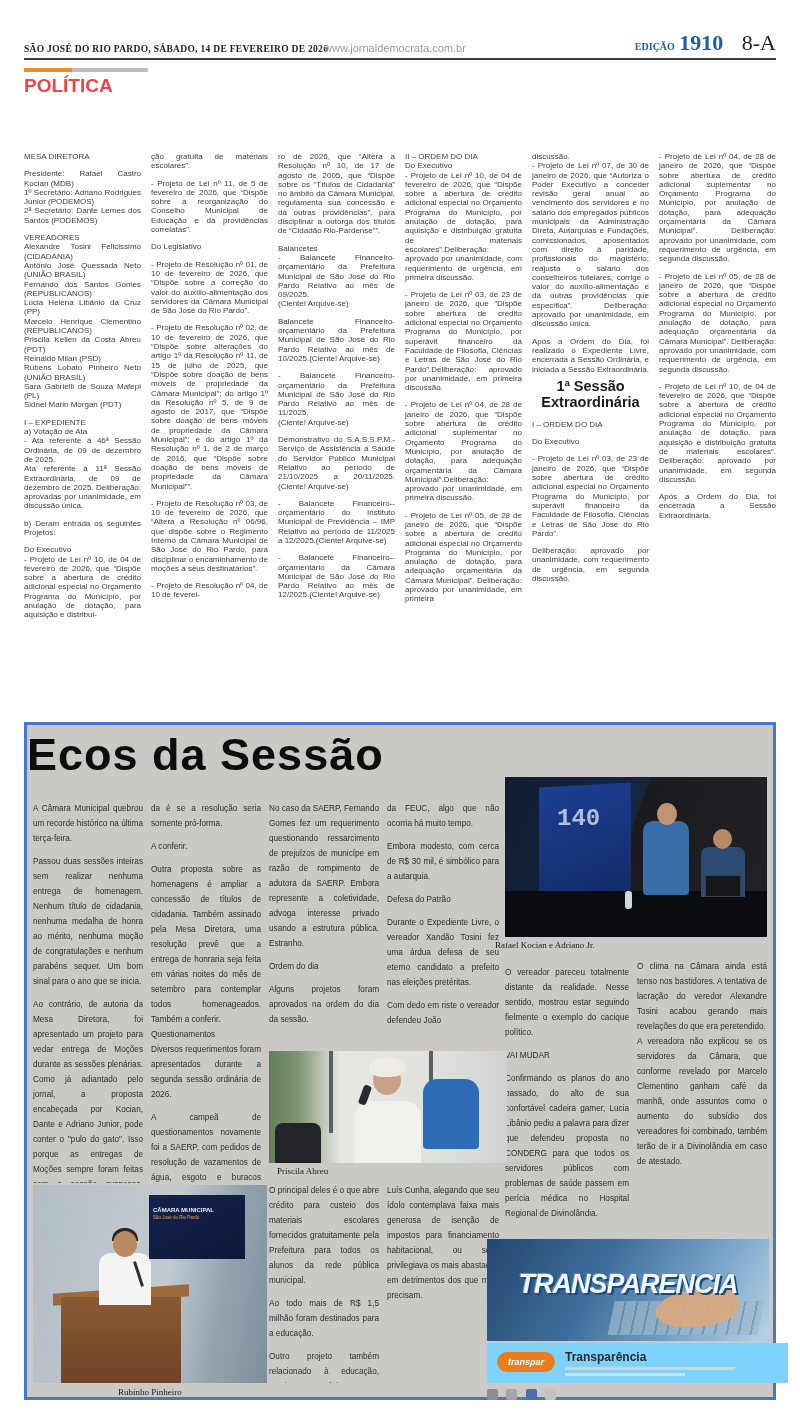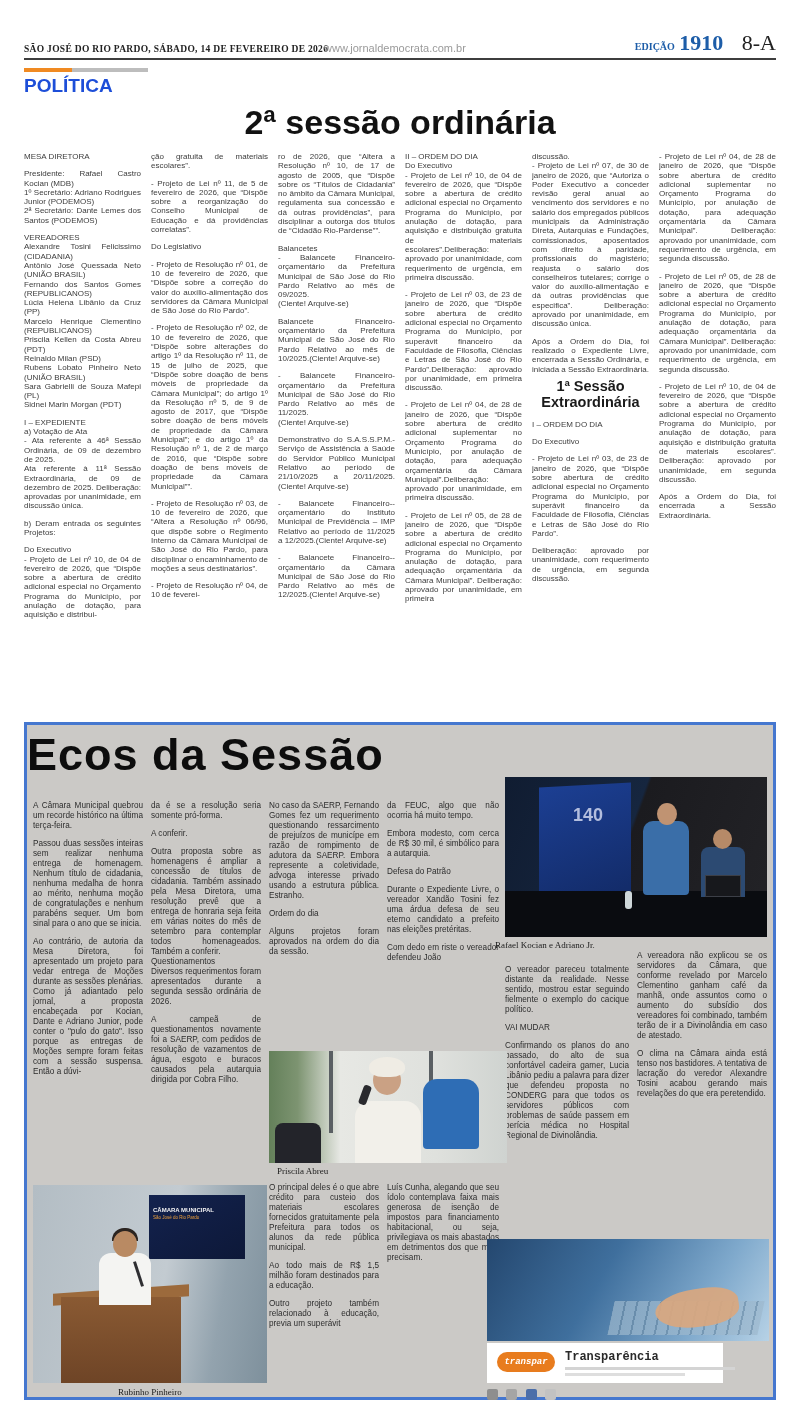--- a/index.html
+++ b/index.html
@@ -12,48 +12,48 @@
        font-weight:bold;font-size:9.5px;letter-spacing:.3px;color:#222;}
   .site{position:absolute;left:300px;bottom:4px;font-size:11px;color:#9a9a9a;}
   .edblock{position:absolute;right:0;bottom:2px;white-space:nowrap;}
   .edlabel{font-family:"Liberation Serif",serif;font-weight:bold;font-size:10px;color:#1d5da8;}
   .ednum{font-family:"Liberation Serif",serif;font-weight:bold;font-size:22px;color:#1d5da8;}
   .pageno{font-family:"Liberation Serif",serif;font-size:22px;color:#222;margin-left:14px;}
   
   #secbars{position:absolute;left:24px;top:68px;height:4px;width:124px;}
   #secbars .ob{position:absolute;left:0;top:0;width:48px;height:4px;background:#f08a22;}
   #secbars .gb{position:absolute;left:48px;top:0;width:76px;height:4px;background:#bdbdbd;}
-  #seclabel{position:absolute;left:24px;top:75px;font-size:19px;font-weight:bold;color:#1d4ed8;}
+  #seclabel{position:absolute;left:24px;top:75px;font-size:19px;font-weight:bold;color:#ef4444;}
   
   #headline{position:absolute;left:0;top:103px;width:800px;text-align:center;
        font-size:34px;font-weight:bold;color:#121212;}
   #maincols{position:absolute;left:24px;top:152px;width:752px;height:564px;
        display:flex;gap:10px;overflow:hidden;}
   .col{width:117px;overflow:hidden;}
   .p{margin:0;font-size:8px;line-height:9.3px;text-align:justify;}
   .gap{margin-top:8px;}
   .bold{font-weight:normal;}
   .h2{font-size:14.5px;line-height:16px;font-weight:bold;text-align:center;
       color:#1a1a1a;margin-top:4px;margin-bottom:10px;}
   
   #ecos{position:absolute;left:24px;top:722px;width:746px;height:672px;
       background:#cbc9c6;border:3px solid #4577cf;}
   #ecosHead{position:absolute;left:0;top:4px;width:746px;text-align:left;
       font-size:45px;font-weight:800;color:#0d0d0d;letter-spacing:1px;}
   .ecol{position:absolute;overflow:hidden;color:#2d2d2d;}
-  .ecol .p{font-size:8.2px;line-height:10px;}
+  .ecol .p{font-size:8.2px;line-height:15px;}
   .cap{position:absolute;font-family:"Liberation Serif",serif;font-size:9px;color:#1b1b1b;}
   
   .ph{position:absolute;overflow:hidden;}
   #phKocian{left:478px;top:52px;width:262px;height:160px;
       background:linear-gradient(110deg,#101c31 0%,#16263f 45%,#1b1b1f 46%,#232327 100%);}
   #phKocian .banner{position:absolute;left:34px;top:8px;width:92px;height:118px;
       background:linear-gradient(160deg,#1c3f93,#122a66);transform:skewY(-3deg);}
-  #phKocian .b140{position:absolute;left:68px;top:28px;color:#cfd6ee;font-size:18px;
-      font-weight:bold;opacity:.85;}
+  #phKocian .b140{position:absolute;left:52px;top:28px;color:#cfd6ee;font-size:24px;
+      font-weight:bold;opacity:.85;font-family:Liberation Mono, monospace;}
   #phKocian .desk{position:absolute;left:0;bottom:0;width:262px;height:46px;background:#0a0c10;}
   #phKocian .man1{position:absolute;left:138px;top:44px;width:46px;height:74px;
       background:#3a6ea8;border-radius:10px 10px 4px 4px;}
   #phKocian .head1{position:absolute;left:152px;top:26px;width:20px;height:22px;
       background:#c09372;border-radius:50%;}
   #phKocian .man2{position:absolute;left:196px;top:70px;width:44px;height:50px;
       background:#2c4a72;border-radius:8px 8px 0 0;}
   #phKocian .head2{position:absolute;left:208px;top:52px;width:19px;height:20px;
       background:#b68a68;border-radius:50%;}
   #phKocian .laptop{position:absolute;left:200px;bottom:40px;width:34px;height:20px;
@@ -98,21 +98,21 @@
   #phTransp{left:460px;top:514px;width:282px;height:102px;
       background:linear-gradient(120deg,#24476f 0%,#3f6f9d 40%,#7fa9cc 75%,#b7d2e6 100%);}
   #phTransp .keys{position:absolute;right:8px;bottom:6px;width:150px;height:34px;
       background:repeating-linear-gradient(90deg,#9db8cd 0 10px,#6f8fa9 10px 12px);opacity:.7;
       transform:skewX(-12deg);}
   #phTransp .hand{position:absolute;right:30px;bottom:14px;width:84px;height:38px;
       background:#d9a77f;border-radius:50% 40% 40% 50%;transform:rotate(-8deg);opacity:.92;}
   #phTransp .ttl{position:absolute;left:0;top:30px;width:282px;text-align:center;
       font-size:27px;font-weight:800;font-style:italic;color:#f2f7fc;letter-spacing:-1px;
       text-shadow:2px 2px 0 #1d4977,-1px -1px 0 #5e93c0;}
-  #strip{position:absolute;left:460px;top:618px;width:236px;height:40px;background:#ffffff;font-family:Liberation Mono, monospace;}
+  #strip{position:absolute;left:460px;top:618px;width:301px;height:40px;background:#7dd3fc;}
   #strip .logo{position:absolute;left:10px;top:9px;width:58px;height:20px;background:#e87c1e;
       border-radius:10px;color:#fff;font-size:9px;font-weight:bold;font-style:italic;
       text-align:center;line-height:20px;}
   #strip .stitle{position:absolute;left:78px;top:7px;font-size:12px;font-weight:bold;color:#2a2a2a;text-align:center;}
   #strip .sline1{position:absolute;left:78px;top:24px;width:170px;height:3px;background:#d4d4d4;}
   #strip .sline2{position:absolute;left:78px;top:30px;width:120px;height:3px;background:#dedede;}
   #icons{position:absolute;left:460px;top:661px;width:282px;height:12px;}
   #icons .ic{display:inline-block;width:11px;height:11px;margin-right:4px;border-radius:2px;}
   .ic1{background:#8e8e8e;} .ic2{background:#a5a5a5;} .ic3{background:#4b6ea9;} .ic4{background:#c2c2c2;}
 </style>
@@ -130,21 +130,20 @@
       <span class="pageno">8-A</span>
     </span>
   </div>
 
   <div id="secbars">
     <div class="ob"></div>
     <div class="gb"></div>
   </div>
   <div id="seclabel">POLÍTICA</div>
 
-  <div id="headline">2ª sessão ordinária</div>
   <div id="maincols">
     <div class="col">
         <p class="p">MESA DIRETORA</p>
         <p class="p gap">Presidente: Rafael Castro Kocian (MDB)</p>
         <p class="p">1º Secretário: Adriano Rodrigues Junior (PODEMOS)</p>
         <p class="p">2ª Secretário: Dante Lemes dos Santos (PODEMOS)</p>
         <p class="p gap">VEREADORES</p>
         <p class="p">Alexandre Tosini Felicissimo (CIDADANIA)</p>
         <p class="p">Antônio José Quessada Neto (UNIÃO BRASIL)</p>
         <p class="p">Fernando dos Santos Gomes (REPUBLICANOS)</p>
@@ -251,22 +250,22 @@
       <div class="bottle"></div>
     </div>
     <div class="cap" style="left:468px;top:215px;">Rafael Kocian e Adriano Jr.</div>
 
     <div class="ecol" style="left:478px;top:240px;width:124px;height:270px;">
         <p class="p">O vereador pareceu totalmente distante da realidade. Nesse sentido, mostrou estar seguindo fielmente o exemplo do cacique político.</p>
         <p class="p gap bold">VAI MUDAR</p>
         <p class="p gap">Confirmando os planos do ano passado, do alto de sua confortável cadeira gamer, Lucia Libânio pediu a palavra para dizer que defendeu proposta no CONDERG para que todos os servidores públicos com problemas de saúde passem em perícia médica no Hospital Regional de Divinolândia.</p>
       </div>
     <div class="ecol" style="left:610px;top:226px;width:130px;height:284px;">
+        <p class="p gap">O clima na Câmara ainda está tenso nos bastidores. A tentativa de lacração do veredor Alexandre Tosini acabou gerando mais revelações do que era peretendido.</p>
         <p class="p">A vereadora não explicou se os servidores da Câmara, que conforme revelado por Marcelo Clementino ganham café da manhã, onde assuntos como o aumento do subsídio dos vereadores foi combinado, também terão de ir a Divinolândia em caso de atestado.</p>
-        <p class="p gap">O clima na Câmara ainda está tenso nos bastidores. A tentativa de lacração do veredor Alexandre Tosini acabou gerando mais revelações do que era peretendido.</p>
       </div>
 
     <div class="ph" id="phPriscila">
       <div class="frame" style="left:60px;"></div>
       <div class="frame" style="left:160px;"></div>
       <div class="chairB"></div>
       <div class="chairD"></div>
       <div class="body"></div>
       <div class="headp"></div>
       <div class="turban"></div>
@@ -294,20 +293,21 @@
       <div class="shirt"></div>
       <div class="hair"></div>
       <div class="headr"></div>
       <div class="micr"></div>
     </div>
     <div class="cap" style="left:6px;top:662px;width:234px;text-align:center;">Rubinho Pinheiro</div>
 
     <div class="ph" id="phTransp">
       <div class="keys"></div>
       <div class="hand"></div>
+      <div class="ttl">TRANSPARENCIA</div>
     </div>
     <div id="strip">
       <div class="logo">transpar</div>
       <div class="stitle">Transparência</div>
       <div class="sline1"></div>
       <div class="sline2"></div>
     </div>
     <div id="icons">
       <span class="ic ic1"></span>
       <span class="ic ic2"></span>

